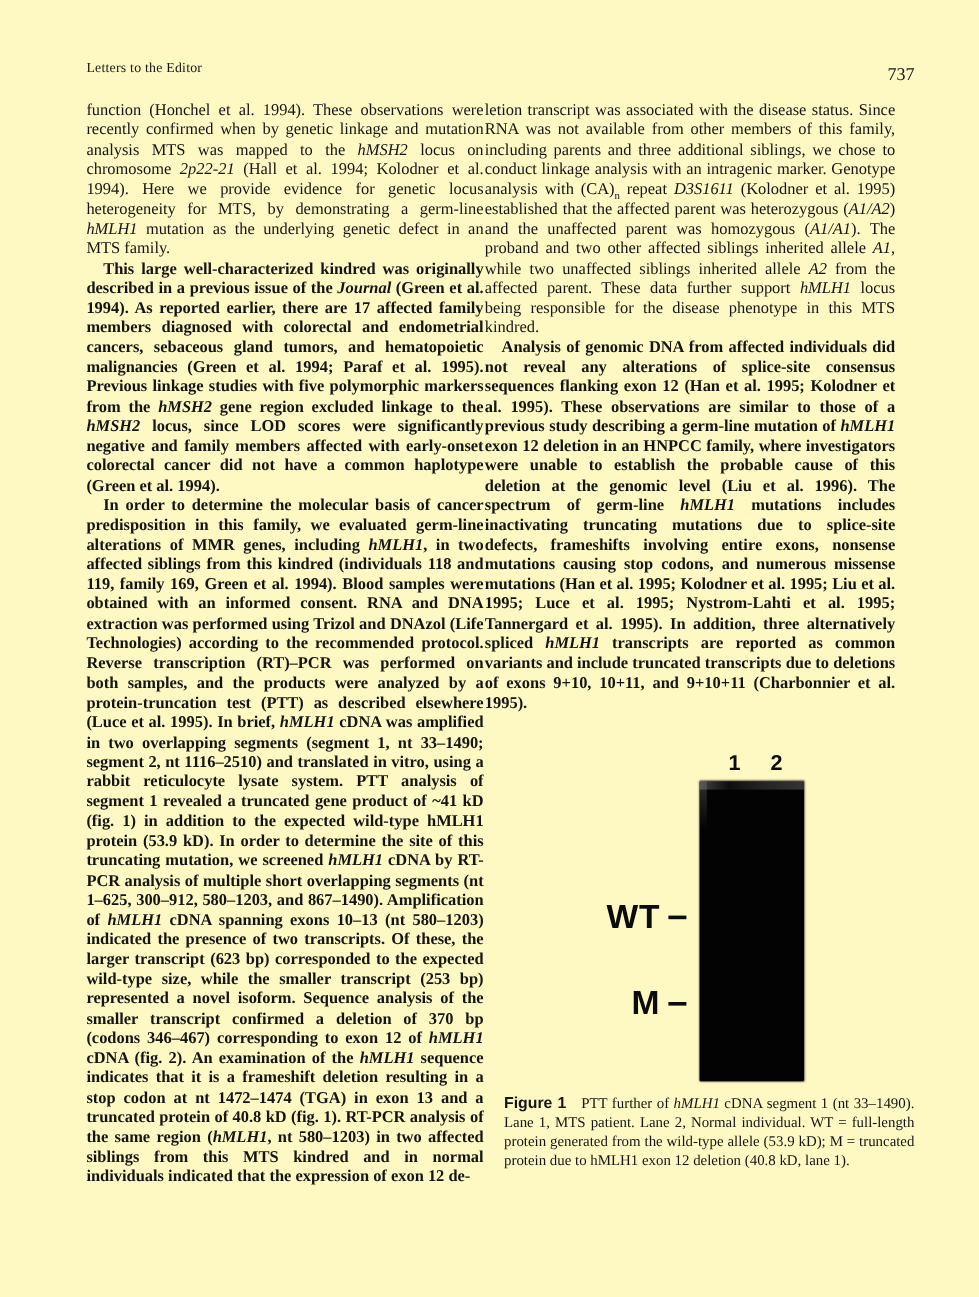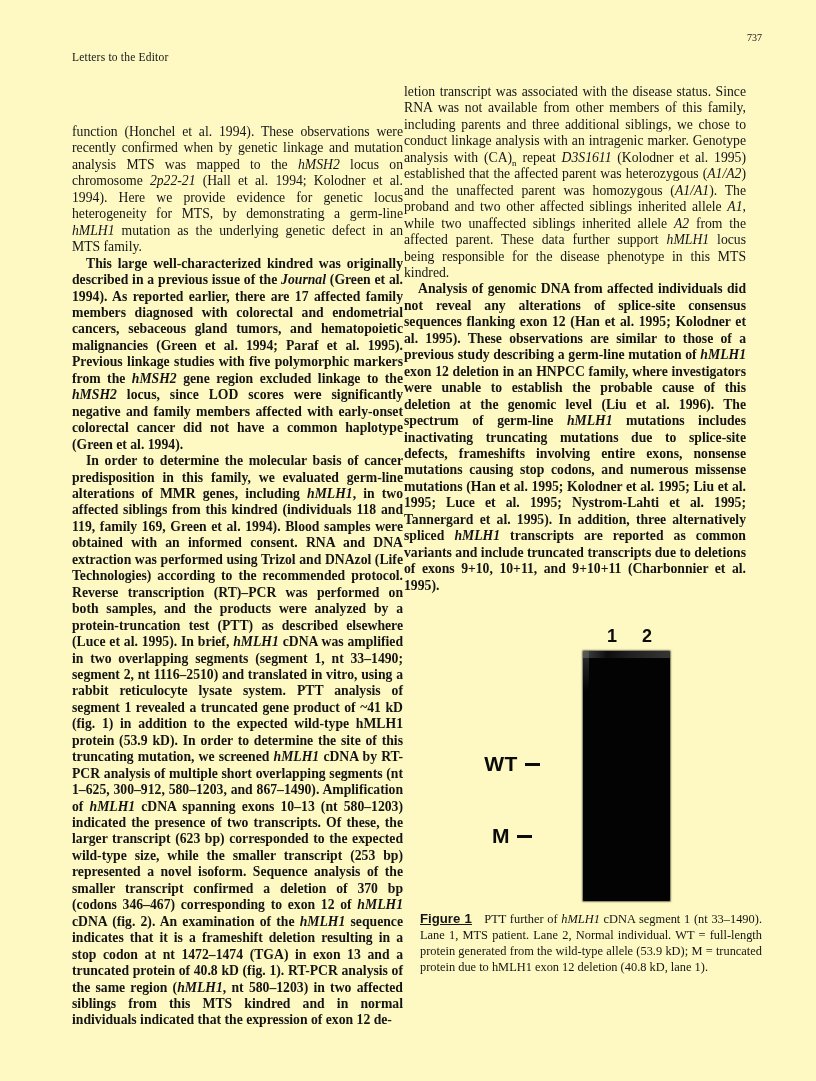--- a/index.html
+++ b/index.html
@@ -10,34 +10,34 @@
     margin:0 auto;
     font-family:"Liberation Serif", serif;
     color:#141414;
     overflow:hidden;
   }
   .running-title{
     position:absolute;left:72px;top:51px;
     font-size:11.5px;letter-spacing:.2px;
   }
   .page-number{
-    position:absolute;right:54px;top:32px;
-    font-size:10px;
+    position:absolute;right:54px;top:55px;
+    font-size:15px;
   }
   .col{
     position:absolute;top:84px;
     font-size:13.7px;line-height:16.45px;
     text-align:justify;
   }
-  .col-left{left:72px;width:331px;margin-top:40px;}
+  .col-left{left:72px;width:331px;}
   .col-right{left:404px;width:342px;}
   .col p{margin:0;}
   .col p.indent{text-indent:14px;font-weight:bold;}
   .run-i{font-style:italic;}
-  .run-b{font-weight:bold;text-decoration:underline;}
+  .run-b{font-weight:bold;}
   .run-sub{vertical-align:sub;font-size:9px;line-height:0;}
   
   .figure-area{
     position:absolute;left:420px;top:618px;width:342px;height:463px;
   }
   .lane-label{
     position:absolute;top:8px;
     font-family:"Liberation Sans", sans-serif;
     font-weight:bold;font-size:18px;color:#0c0c0c;
     width:20px;text-align:center;
@@ -53,24 +53,24 @@
   .gel::before{
     content:"";position:absolute;top:0;left:0;right:0;height:7px;
     background:linear-gradient(90deg, rgba(150,150,150,.45), rgba(60,60,60,.18) 28%, rgba(110,110,110,.28) 55%, rgba(140,140,140,.35) 96%);
   }
   .gel::after{
     content:"";position:absolute;top:0;left:0;width:6px;height:40px;
     background:linear-gradient(180deg, rgba(130,130,130,.35), rgba(0,0,0,0));
   }
   .band-label{
     position:absolute;
-    display:flex;align-items:center;justify-content:center;
+    display:flex;align-items:center;justify-content:flex-end;
     width:120px;right:190px;
     font-family:"Liberation Sans", sans-serif;
-    font-weight:bold;font-size:21px;color:#0b0b0b;
+    font-weight:bold;font-size:28px;color:#0b0b0b;
     letter-spacing:.5px;
   }
   .band-label .band-dash{
     display:inline-block;width:15px;height:3px;background:#0b0b0b;
     margin-left:7px;
   }
   .band-wt{top:134px;height:24px;}
   .band-m{top:206px;height:24px;}
   .fig-caption{
     position:absolute;left:0;top:293px;width:342px;

